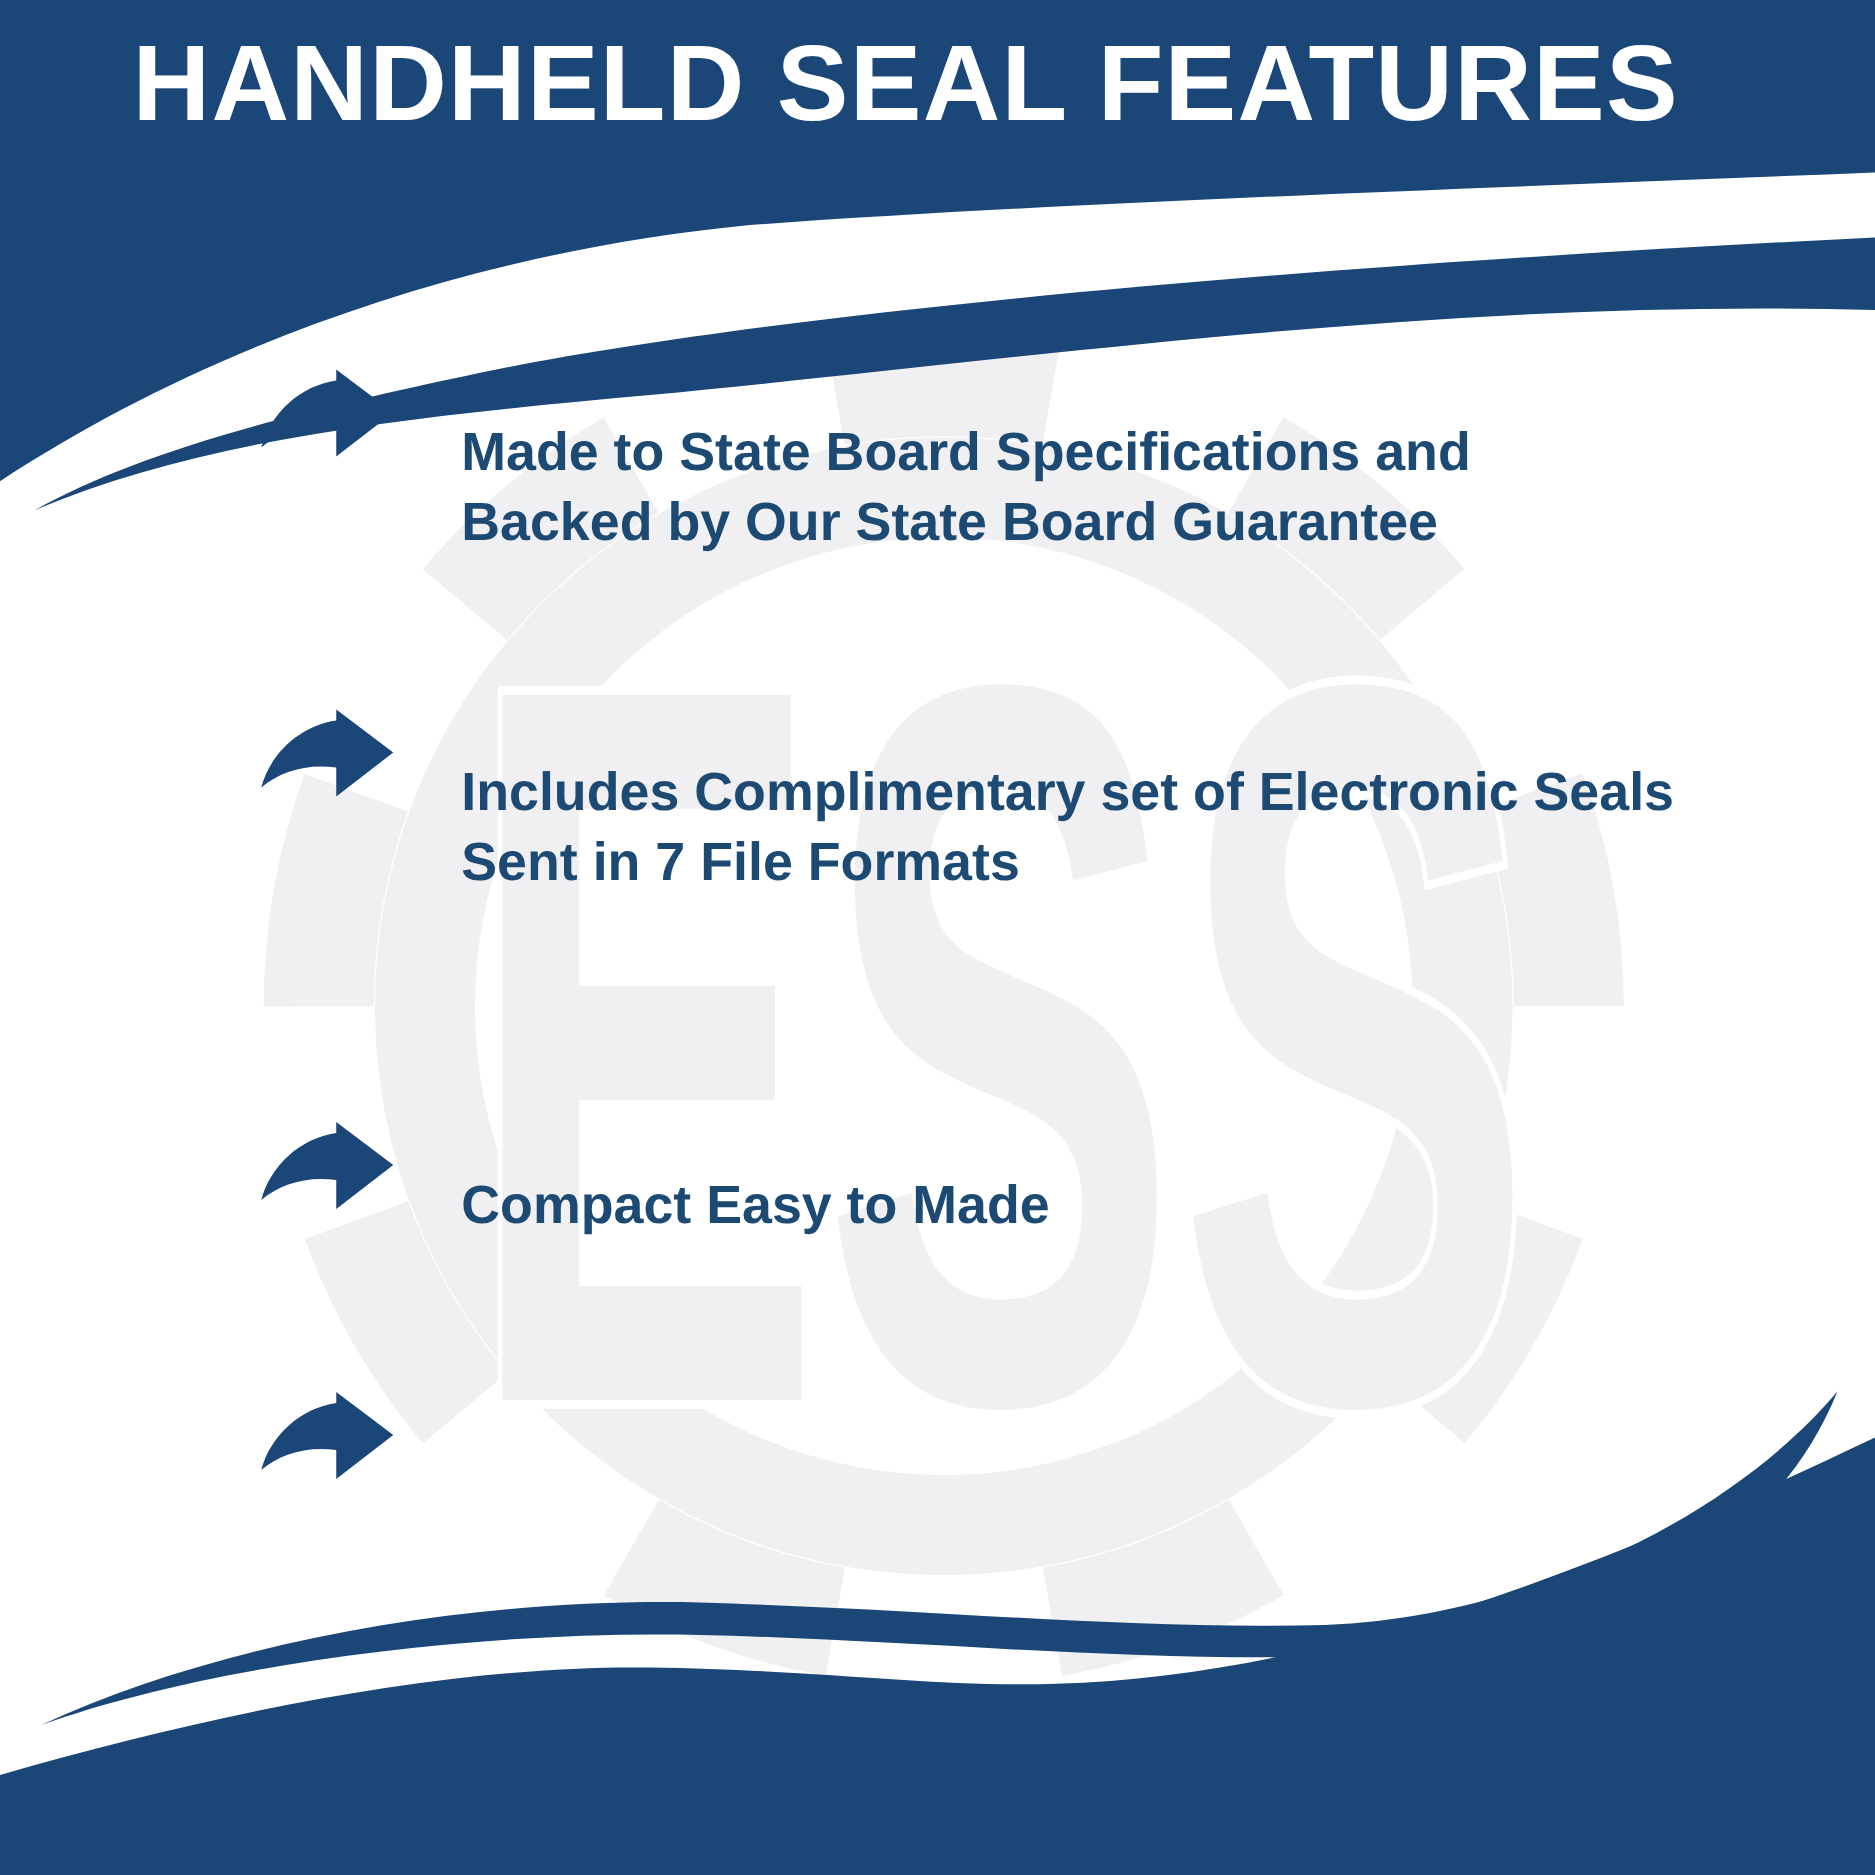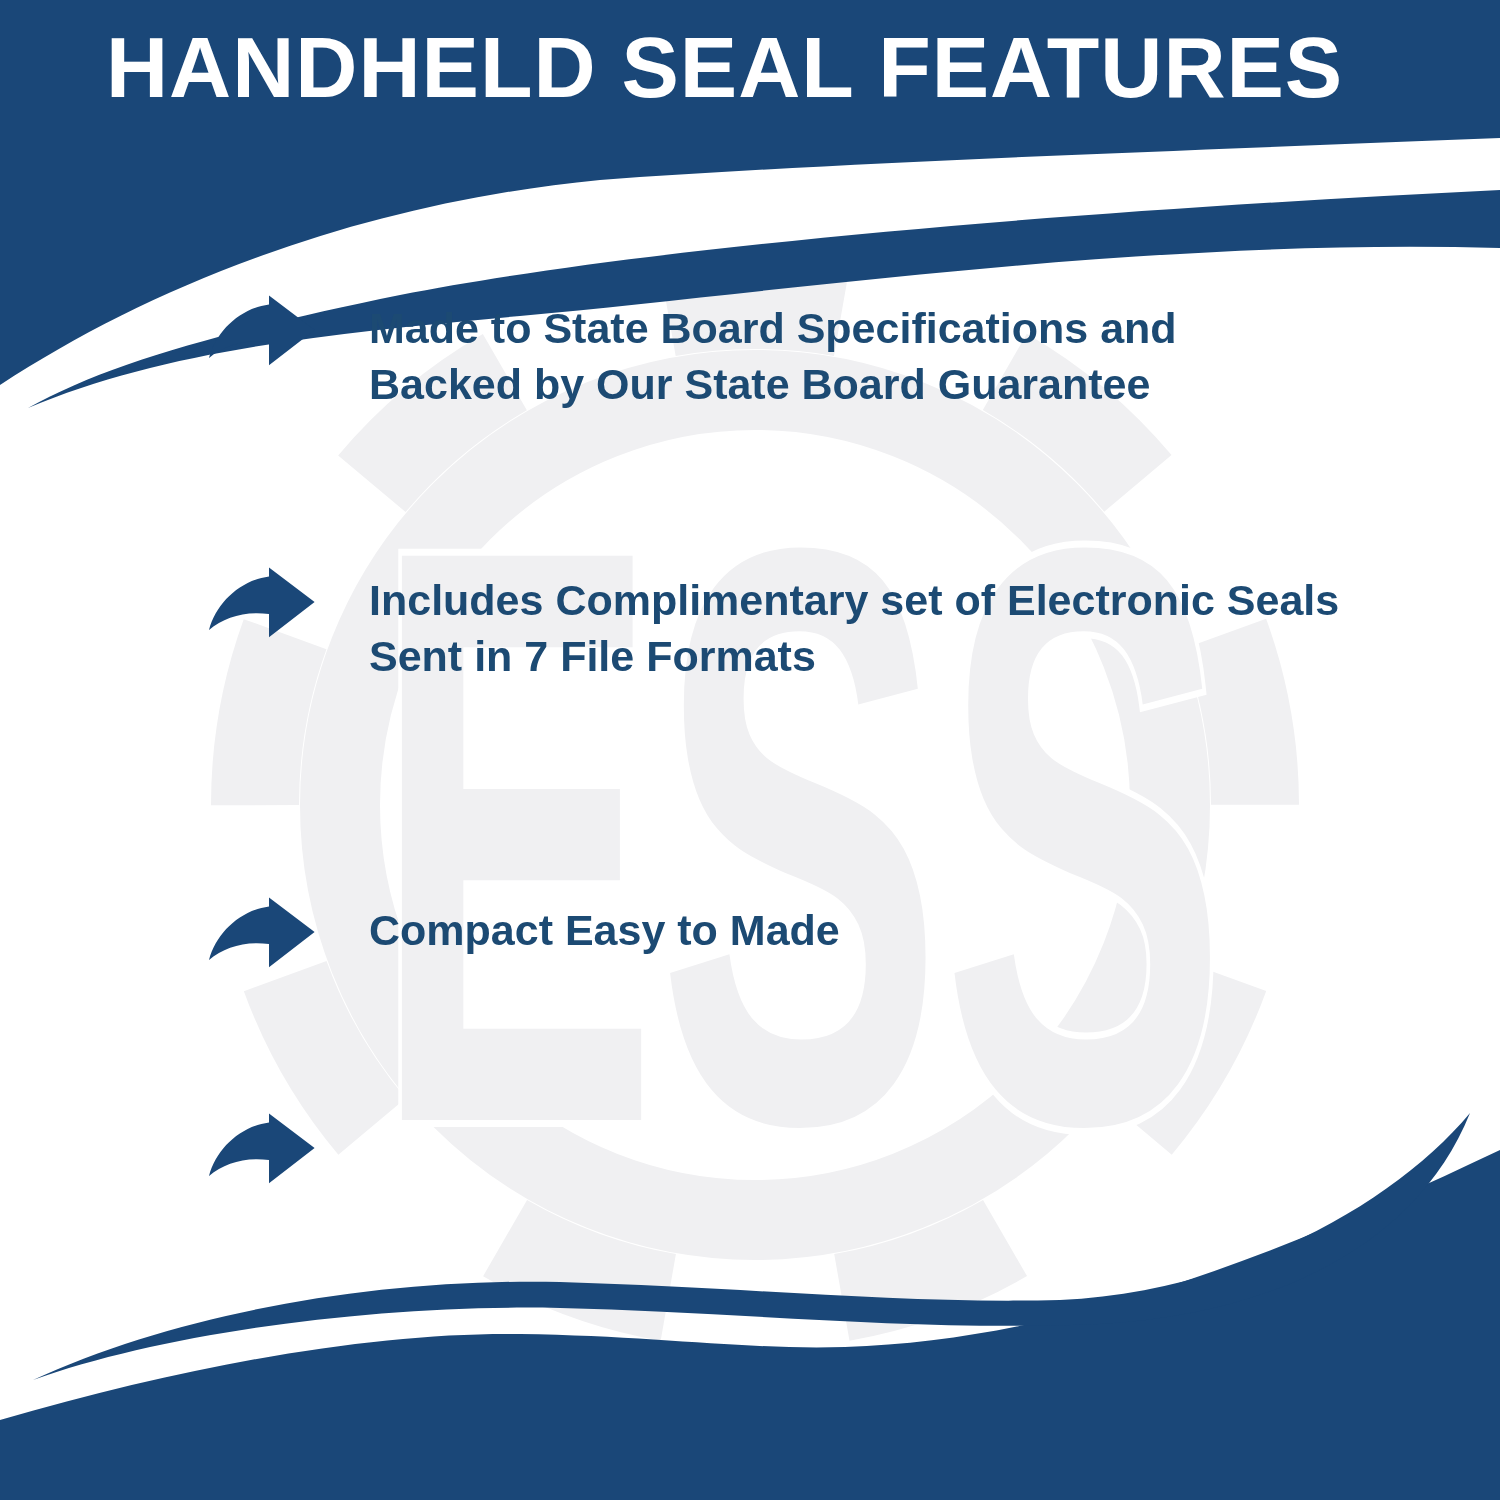--- a/index.html
+++ b/index.html
@@ -54,21 +54,21 @@
   .bullet {
     position: absolute;
     left: 205px;
     right: 10px;
     display: flex;
     gap: 52px;
     align-items: flex-start;
   }
   .arrow { width: 112px; height: 72px; flex: 0 0 auto; margin-top: -6px; }
   .arrow path { fill: #1A4778; }
-  .lines { display: block; }
+  .lines { display: block; margin-top: 34px; }
   .line {
     font-size: 43px;
     line-height: 56px;
     font-weight: 700;
     color: #1C4A73;
     white-space: nowrap;
   }
   .b1 { top: 300px; }
   .b2 { top: 572px; }
   .b3 { top: 902px; }

